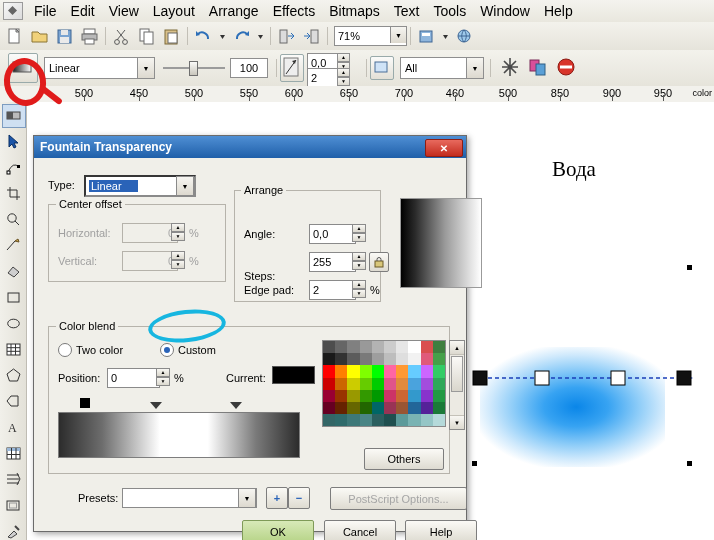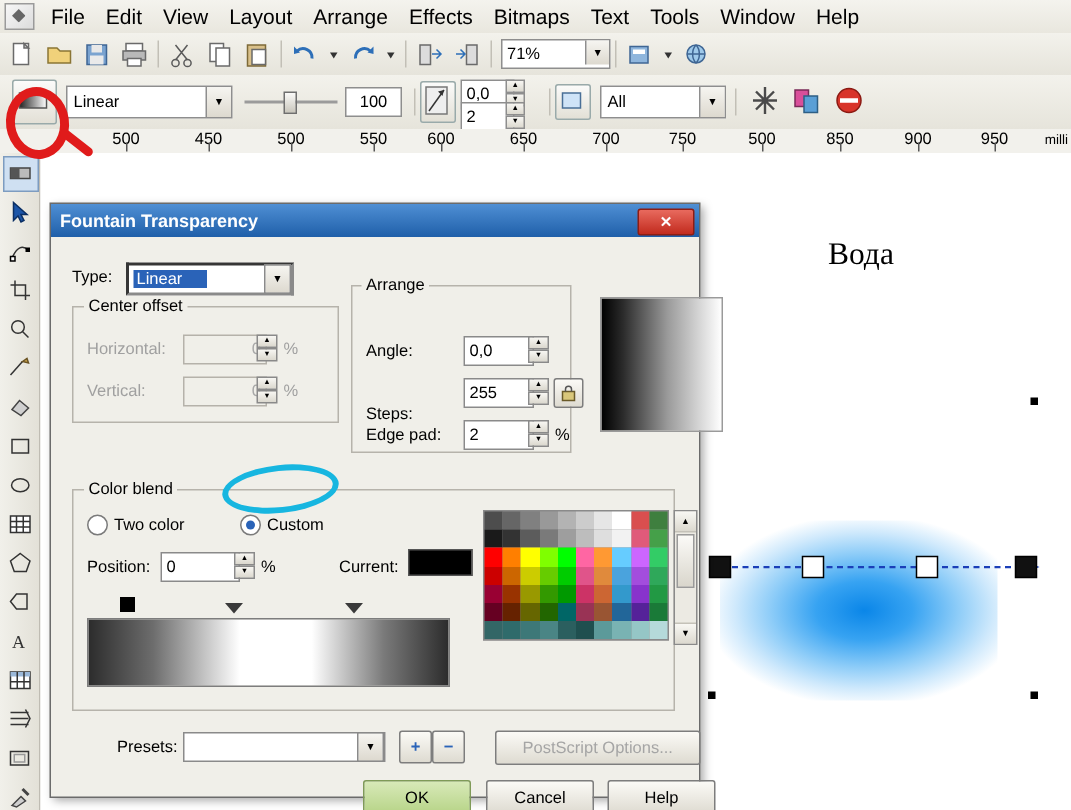--- a/index.html
+++ b/index.html
@@ -339,31 +339,31 @@
     <div class="lbl" style="left:194px">500</div>
     <div class="tick" style="left:194px"></div>
     <div class="lbl" style="left:249px">550</div>
     <div class="tick" style="left:249px"></div>
     <div class="lbl" style="left:294px">600</div>
     <div class="tick" style="left:294px"></div>
     <div class="lbl" style="left:349px">650</div>
     <div class="tick" style="left:349px"></div>
     <div class="lbl" style="left:404px">700</div>
     <div class="tick" style="left:404px"></div>
-    <div class="lbl" style="left:455px">750</div>
+    <div class="lbl" style="left:455px">460</div>
     <div class="tick" style="left:455px"></div>
     <div class="lbl" style="left:508px">500</div>
     <div class="tick" style="left:508px"></div>
     <div class="lbl" style="left:560px">850</div>
     <div class="tick" style="left:560px"></div>
     <div class="lbl" style="left:612px">900</div>
     <div class="tick" style="left:612px"></div>
     <div class="lbl" style="left:663px">950</div>
     <div class="tick" style="left:663px"></div>
-    <div class="unit">milli</div>
+    <div class="unit">color</div>
   </div>
 
   <div class="toolbox">
     <div class="tool sel">
       <svg class="g" viewBox="0 0 15 15">
           <rect x="1" y="4" width="13" height="7" fill="#bbb" stroke="#444"></rect>
           <rect x="1" y="4" width="6" height="7" fill="#555"></rect>
         </svg>
     </div>
     <div class="tool">
@@ -642,20 +642,21 @@
         <div style="background:#95c6c6"></div>
         <div style="background:#b5dada"></div>
       </div>
 
       <div class="sbar" style="left:415px;top:182px;height:88px">
         <div class="ar">▲</div>
         <div class="thumb"></div>
         <div class="ar" style="border-top:1px solid #c4c1b8;border-bottom:0;position:absolute;bottom:0;left:0;right:0">▼</div>
       </div>
 
+      <div class="btn" style="left:330px;top:290px;width:78px;height:20px">Others</div>
 
       <div class="lbl" style="left:44px;top:334px">Presets:</div>
       <div class="inp" style="left:88px;top:330px;width:130px">
         <span></span>
         <span style="position:absolute;right:0;top:-1px;width:16px;height:18px;background:linear-gradient(to bottom,#f6f5f1,#ddd9cf);border:1px solid #8a8a8a;display:flex;align-items:center;justify-content:center;font-size:7px">▼</span>
       </div>
       <div class="btn" style="left:232px;top:329px;width:20px;height:20px;color:#2a63b8;font-weight:bold">+</div>
       <div class="btn" style="left:254px;top:329px;width:20px;height:20px;color:#2a63b8;font-weight:bold">−</div>
       <div class="btn dis" style="left:296px;top:329px;width:135px;height:21px">PostScript Options...</div>
 

